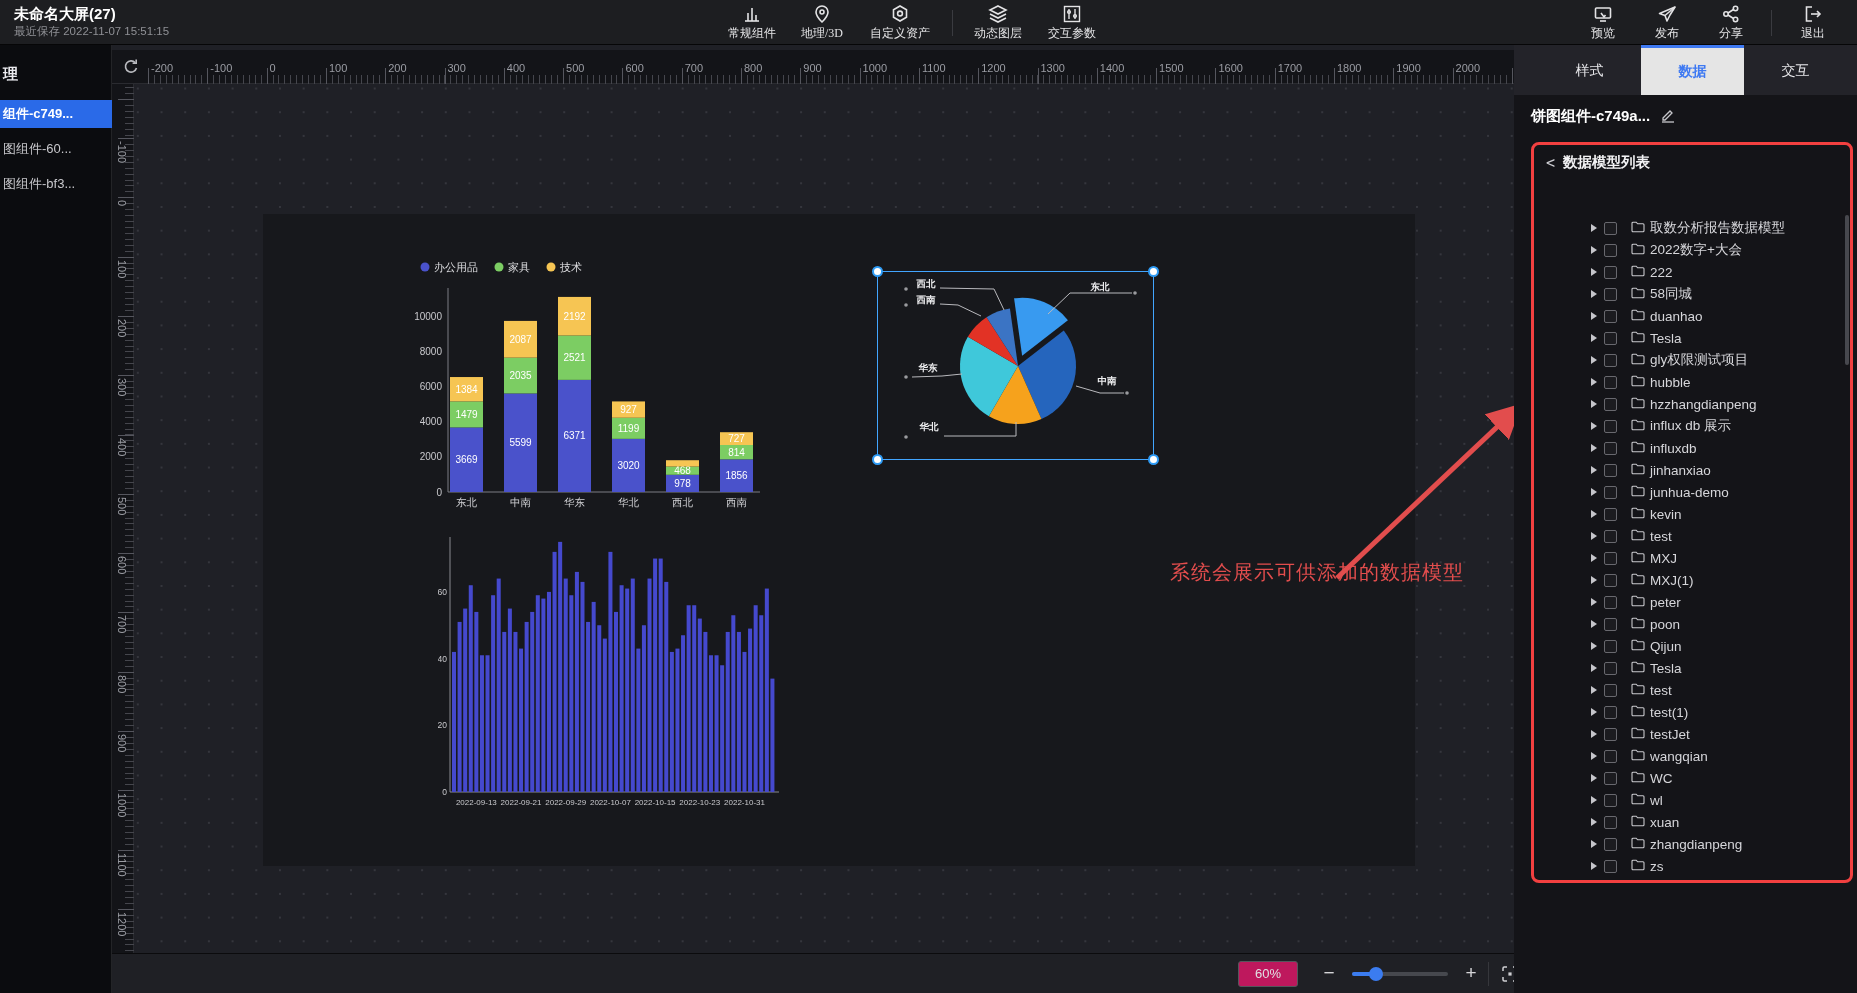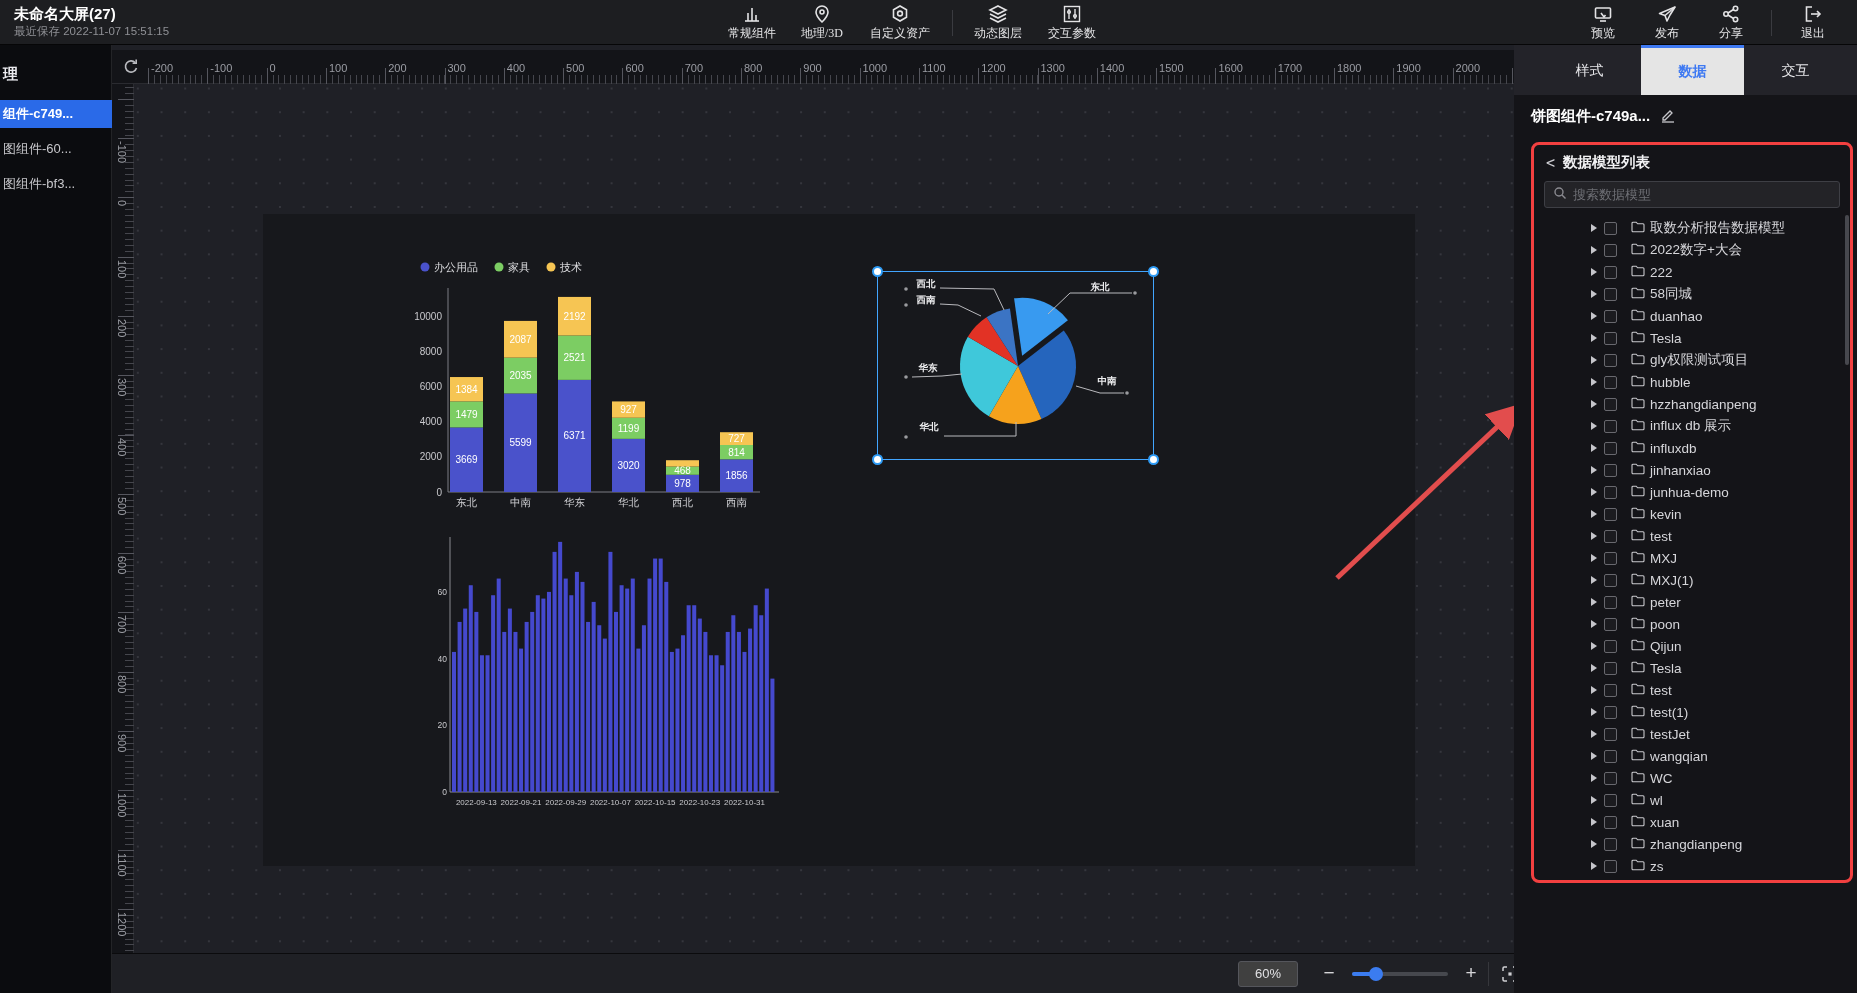--- a/index.html
+++ b/index.html
@@ -69,21 +69,21 @@
   .sel-handle.bl { left:-6px; bottom:-6px; } .sel-handle.br { right:-6px; bottom:-6px; }
 
   .red-note { position:absolute; left:1058px; top:514px; font-size:20px; font-weight:500;
               color:#e24d4d; letter-spacing:1px; white-space:nowrap; }
   .red-arrow { position:absolute; left:1210px; top:350px; width:215px; height:245px; pointer-events:none; }
 
   
   .bottom-bar { position:absolute; left:112px; top:953px; width:1402px; height:40px; background:#1f2025;
                 border-top:1px solid #0b0b0d; z-index:25; }
   .zoom-box { position:absolute; left:1126px; top:7px; width:60px; height:26px; border:1px solid #55565c;
-              border-radius:3px; background:#404040; color:#e0e0e3; font-size:13px; text-align:center;
+              border-radius:3px; background:#be185d; color:#e0e0e3; font-size:13px; text-align:center;
               line-height:24px; }
   .zoom-minus, .zoom-plus { position:absolute; top:5px; width:26px; height:28px; color:#d5d5d8;
               font-size:19px; text-align:center; line-height:28px; cursor:pointer; }
   .zoom-minus { left:1204px; } .zoom-plus { left:1346px; }
   .zoom-slider { position:absolute; left:1240px; top:18px; width:96px; height:4px; background:#46484e;
                  border-radius:2px; cursor:pointer; }
   .zoom-slider-fill { position:absolute; left:0; top:0; height:4px; width:25%; background:#3b7cf0; border-radius:2px; }
   .zoom-thumb { position:absolute; left:calc(25% - 7px); top:-5px; width:14px; height:14px;
                 border-radius:50%; background:#3b7cf0; }
   .bb-div { position:absolute; left:1376px; top:8px; height:24px; border-left:1px solid #36373c; }
@@ -453,20 +453,21 @@
           <rect x="332.41379310344826" y="153.61" width="4.022068965517241" height="113.39" fill="#4549ce"></rect>
           <text x="38.355862068965514" y="280" font-size="8" fill="#c9c9cd" text-anchor="middle">2022-09-13</text>
           <text x="83.04551724137932" y="280" font-size="8" fill="#c9c9cd" text-anchor="middle">2022-09-21</text>
           <text x="127.7351724137931" y="280" font-size="8" fill="#c9c9cd" text-anchor="middle">2022-09-29</text>
           <text x="172.4248275862069" y="280" font-size="8" fill="#c9c9cd" text-anchor="middle">2022-10-07</text>
           <text x="217.11448275862068" y="280" font-size="8" fill="#c9c9cd" text-anchor="middle">2022-10-15</text>
           <text x="261.8041379310345" y="280" font-size="8" fill="#c9c9cd" text-anchor="middle">2022-10-23</text>
           <text x="306.4937931034483" y="280" font-size="8" fill="#c9c9cd" text-anchor="middle">2022-10-31</text>
         </svg></div>
 
+    <div class="red-note">系统会展示可供添加的数据模型</div>
     <svg class="red-arrow" viewBox="0 0 215 245">
       <defs>
         <marker id="arrowhead" markerWidth="7" markerHeight="7" refX="5" refY="3.5" orient="auto">
           <polygon points="0 0, 7 3.5, 0 7" fill="#e24d4d"></polygon>
         </marker>
       </defs>
       <line x1="15" y1="183" x2="193" y2="15" stroke="#e24d4d" stroke-width="5" marker-end="url(#arrowhead)"></line>
     </svg>
   </div>
 
@@ -504,29 +505,20 @@
             <path d="M2 15h12"></path>
           </svg>
       </span>
     </div>
 
     <div class="model-box">
       <div class="model-header">
         <span class="model-back">&lt;</span>
         <span class="model-header-text">数据模型列表</span>
       </div>
-      <div class="model-search">
-        <span class="search-icon">
-          <svg width="14" height="14" viewBox="0 0 14 14" fill="none" stroke="#8a8a90" stroke-width="1.4">
-            <circle cx="6" cy="6" r="4"></circle>
-              <path d="M9 9l3.5 3.5"></path>
-            </svg>
-        </span>
-        <input type="text" placeholder="搜索数据模型" style="">
-      </div>
       <div class="model-list" id="model-list">
           <div class="model-row">
             <div class="caret"></div>
             <div class="mcheck"></div>
             <span class="mfolder"><svg width="14" height="12" viewBox="0 0 14 12" fill="none" stroke="#c9c9cd" stroke-width="1.1">
                 <path d="M1 2.2a1 1 0 0 1 1-1h3.2l1.4 1.6H12a1 1 0 0 1 1 1v6a1 1 0 0 1-1 1H2a1 1 0 0 1-1-1z"></path>
               </svg></span>
             <span class="mlabel">取数分析报告数据模型</span>
           </div>
           <div class="model-row">

